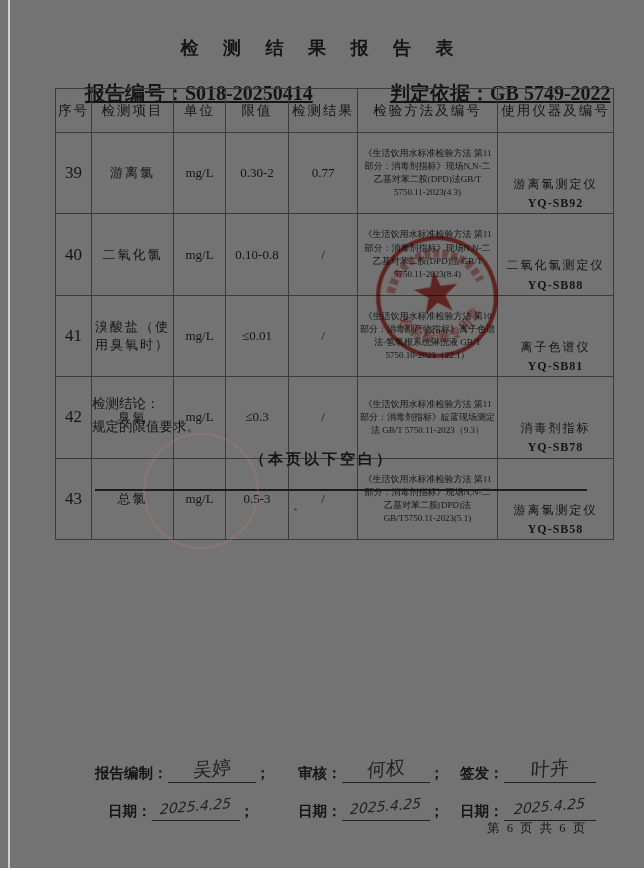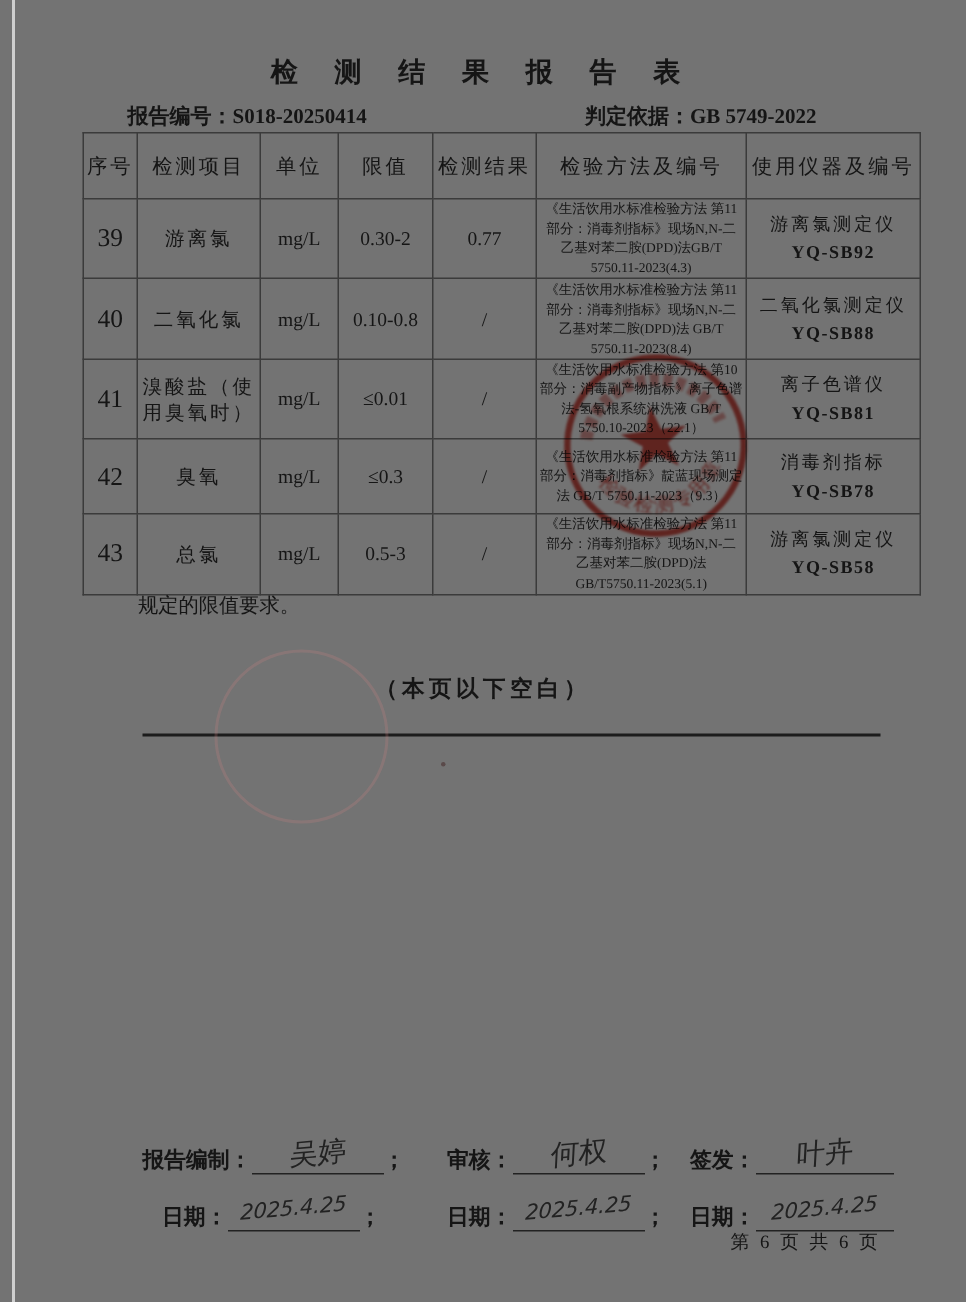--- a/index.html
+++ b/index.html
@@ -7,40 +7,40 @@
   .page{
     position:relative; width:644px; height:868px; overflow:hidden;
     background:#737373; color:#151515;
     font-family:"Liberation Serif", serif;
   }
   .edge-line{position:absolute; left:8px; top:0; width:2px; height:870px; background:#cfcfcf;}
   .doc-title{
     position:absolute; top:36px; left:0; width:100%;
     text-align:center; font-size:18px; font-weight:bold; letter-spacing:10px;
   }
-  .meta{position:absolute; top:69px; font-size:14px; font-weight:bold; white-space:nowrap;}
+  .meta{position:absolute; top:80px; font-size:20px; font-weight:bold; white-space:nowrap;text-decoration:underline;}
   .meta-left{left:85px;}
   .meta-right{left:390px;}
 
   table.results{
     position:absolute; left:55px; top:88px;
     border-collapse:collapse; table-layout:fixed; width:558px;
     background:transparent;
   }
   table.results th, table.results td{
     border:1px solid #3b3b3b; text-align:center; vertical-align:middle;
     padding:0 2px; overflow:hidden;
   }
   table.results th{font-size:13.5px; font-weight:normal; letter-spacing:2px;}
   td.c-no{font-size:17px;}
   td.c-item{font-size:13px; letter-spacing:2px; line-height:1.35;}
   td.c-unit, td.c-limit, td.c-result{font-size:13px;}
   td.c-method{font-size:9px; line-height:1.45; letter-spacing:0; padding:1px 2px;}
   td.c-inst{font-size:12px; line-height:1.6;}
-  .inst-name{letter-spacing:2px; display:block;}
+  .inst-name{letter-spacing:2px; display:block;margin-top:42px;}
   .inst-code{display:block; font-weight:bold; letter-spacing:1px;}
 
   .conclusion{position:absolute; left:92px; top:393px; width:520px; font-size:13.5px; line-height:1.7;}
   .conclusion .body1{text-indent:2em;}
   .blank-note{
     position:absolute; top:450px; left:0; width:100%; text-align:center;
     font-size:15px; font-weight:bold; letter-spacing:3px;
   }
   .end-rule{position:absolute; left:95px; top:489px; width:492px; height:2px; background:#1c1c1c;}
 
@@ -159,20 +159,21 @@
       <td class="c-method">《生活饮用水标准检验方法 第11部分：消毒剂指标》现场N,N-二乙基对苯二胺(DPD)法GB/T5750.11-2023(5.1)</td>
       <td class="c-inst">
         <span class="inst-name">游离氯测定仪</span>
         <span class="inst-code">YQ-SB58</span>
       </td>
     </tr>
   </tbody>
     </table>
 
   <div class="conclusion">
+    <div>检测结论：</div>
     <div>规定的限值要求。</div>
   </div>
 
   <div class="blank-note">（本页以下空白）</div>
   <div class="end-rule"></div>
 
   <div class="ghost-stamp"></div>
   <div class="artifact-dot"></div>
 
   <svg class="stamp" viewBox="0 0 120 120">

